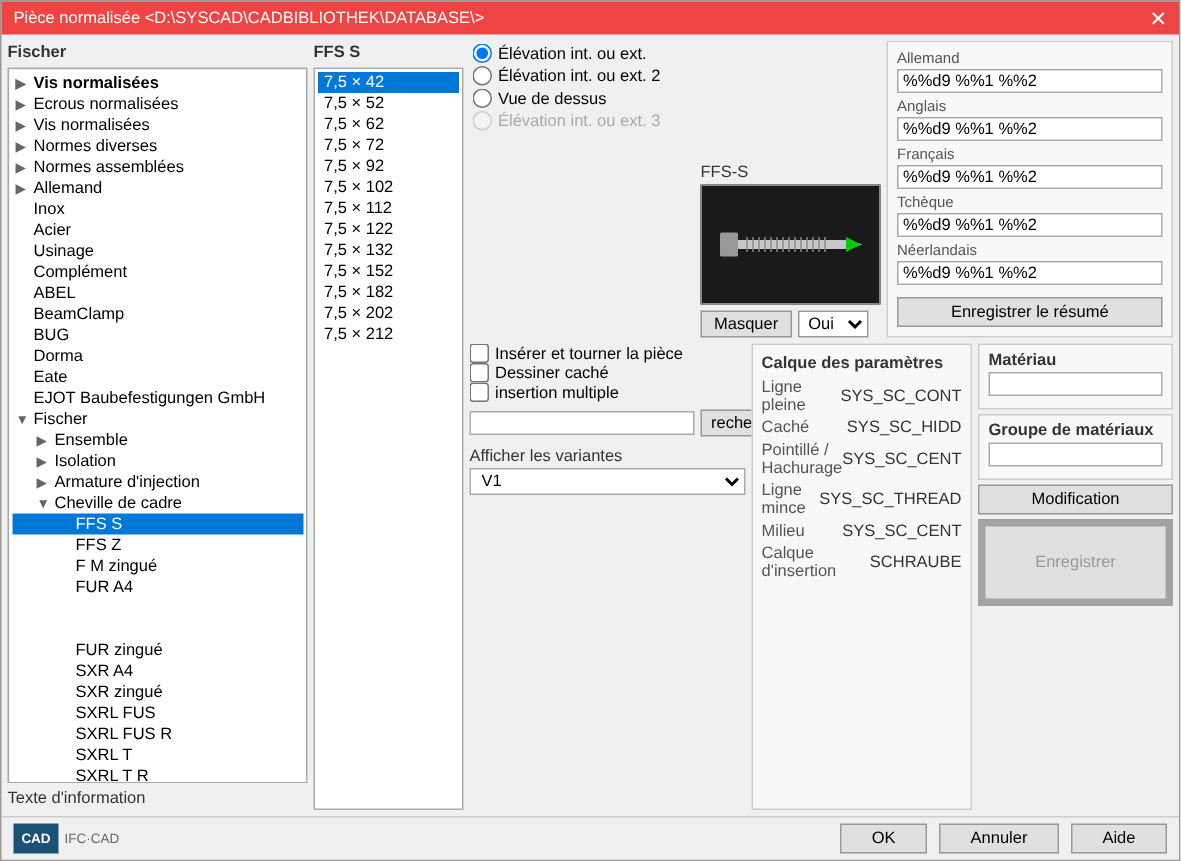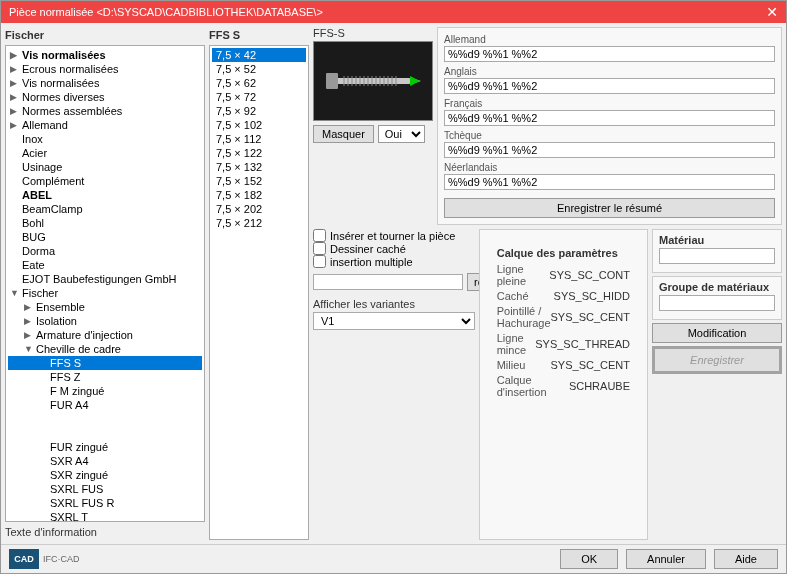--- a/index.html
+++ b/index.html
@@ -32,49 +32,49 @@
     
     
     .upper-right { display: flex; gap: 4px; }
     
     
     .options-panel { display: flex; flex-direction: column; gap: 2px; padding: 2px; min-width: 150px; }
     .radio-option { display: flex; align-items: center; gap: 4px; cursor: pointer; }
     .radio-option input[type=radio] { cursor: pointer; }
     
     
-    .image-panel { display: flex; flex-direction: column; gap: 2px; }
+    .image-panel { display: flex; flex-direction: column; gap: 2px; justify-content: flex-end; }
     .image-label { font-size: 11px; color: #333; }
     .image-box { width: 120px; height: 80px; background: #1a1a1a; border: 1px solid #888; display: flex; align-items: center; justify-content: center; overflow: hidden; }
     .image-controls { display: flex; align-items: center; gap: 4px; margin-top: 2px; }
     .masquer-btn { padding: 2px 8px; background: #e0e0e0; border: 1px solid #999; cursor: pointer; font-size: 11px; }
     .oui-select { padding: 1px 2px; border: 1px solid #999; font-size: 11px; background: white; }
     
     
     .annotation-panel { border: 1px solid #ccc; padding: 6px; background: #f8f8f8; flex: 1; }
     .annotation-title { font-weight: bold; margin-bottom: 6px; color: #333; }
     .annotation-row { display: flex; flex-direction: column; margin-bottom: 4px; }
     .annotation-lang { font-size: 10px; color: #555; margin-bottom: 1px; }
     .annotation-input { width: 100%; border: 1px solid #aaa; padding: 1px 3px; font-size: 11px; background: white; }
     .save-btn { width: 100%; padding: 3px; background: #e0e0e0; border: 1px solid #999; cursor: pointer; font-size: 11px; margin-top: 4px; }
     
     
-    .calque-panel { border: 1px solid #ccc; padding: 17px; background: #f8f8f8; }
+    .calque-panel { border: 1px solid #ccc; padding: 6px; background: #f8f8f8; }
     .calque-title { font-weight: bold; margin-bottom: 4px; color: #333; }
     .calque-row { display: flex; align-items: center; justify-content: space-between; margin-bottom: 3px; }
     .calque-label { color: #555; font-size: 11px; }
     .calque-value { color: #333; font-size: 11px; }
     
     
     .materiau-panel { border: 1px solid #ccc; padding: 4px 6px; background: #f8f8f8; }
     .materiau-title { font-weight: bold; margin-bottom: 2px; color: #333; }
     .groupe-title { font-weight: bold; margin-bottom: 2px; color: #333; }
     
     .modification-btn { width: 100%; padding: 3px; background: #e0e0e0; border: 1px solid #999; cursor: pointer; font-size: 11px; }
-    .enregistrer-btn { width: 100%; padding: 5px; background: #e0e0e0; border: 3px solid #a3a3a3; cursor: pointer; font-size: 11px; color: #999; font-style: italic; }
+    .enregistrer-btn { width: 100%; padding: 18px; background: #e0e0e0; border: 5px solid #a3a3a3; cursor: pointer; font-size: 11px; color: #999; }
     .check-option { display: flex; align-items: center; gap: 4px; }
     .rechercher-row { display: flex; align-items: center; gap: 4px; margin-top: 2px; }
     .rechercher-input { flex: 1; border: 1px solid #aaa; padding: 1px 3px; font-size: 11px; }
     .rechercher-btn { padding: 2px 6px; background: #e0e0e0; border: 1px solid #999; cursor: pointer; font-size: 11px; }
     .variantes-row { display: flex; flex-direction: column; gap: 2px; margin-top: 4px; }
     .variantes-label { font-size: 11px; color: #333; }
     .variantes-select { width: 100%; border: 1px solid #aaa; padding: 1px 3px; background: white; font-size: 11px; }
     
     
     .bottom-bar { display: flex; align-items: center; justify-content: space-between; padding: 4px 8px; border-top: 1px solid #ccc; flex-shrink: 0; background: #f0f0f0; }
@@ -137,31 +137,27 @@
             <span>Acier</span>
           </div>
           <div class="tree-item" style="padding-left: 2px; font-weight: normal;">
             <span style="font-size: 9px; width: 10px; display: inline-block; color: rgb(102, 102, 102);"></span>
             <span>Usinage</span>
           </div>
           <div class="tree-item" style="padding-left: 2px; font-weight: normal;">
             <span style="font-size: 9px; width: 10px; display: inline-block; color: rgb(102, 102, 102);"></span>
             <span>Complément</span>
           </div>
-          <div class="tree-item" style="padding-left: 2px; font-weight: bold;">
+          <div class="tree-item" style="padding-left: 2px; font-weight: normal;">
             <span style="font-size: 9px; width: 10px; display: inline-block; color: rgb(102, 102, 102);"></span>
             <span>ABEL</span>
           </div>
           <div class="tree-item" style="padding-left: 2px; font-weight: normal;">
             <span style="font-size: 9px; width: 10px; display: inline-block; color: rgb(102, 102, 102);"></span>
             <span>BeamClamp</span>
-          </div>
-          <div class="tree-item" style="padding-left: 2px; font-weight: normal;">
-            <span style="font-size: 9px; width: 10px; display: inline-block; color: rgb(102, 102, 102);"></span>
-            <span>Bohl</span>
           </div>
           <div class="tree-item" style="padding-left: 2px; font-weight: normal;">
             <span style="font-size: 9px; width: 10px; display: inline-block; color: rgb(102, 102, 102);"></span>
             <span>BUG</span>
           </div>
           <div class="tree-item" style="padding-left: 2px; font-weight: normal;">
             <span style="font-size: 9px; width: 10px; display: inline-block; color: rgb(102, 102, 102);"></span>
             <span>Dorma</span>
           </div>
           <div class="tree-item" style="padding-left: 2px; font-weight: normal;">
@@ -261,20 +257,38 @@
           <div class="list-item">7,5 × 182</div>
           <div class="list-item">7,5 × 202</div>
           <div class="list-item">7,5 × 212</div>
         </div>
     </div>
 
     <div class="right-panel">
 
       <div class="upper-right">
 
+        <div class="options-panel" id="radio-root">
+        <div class="radio-option">
+              <input type="radio" name="view-option" checked="" style="">
+              <label>Élévation int. ou ext.</label>
+            </div>
+            <div class="radio-option">
+              <input type="radio" name="view-option" style="">
+              <label>Élévation int. ou ext. 2</label>
+            </div>
+            <div class="radio-option">
+              <input type="radio" name="view-option" style="">
+              <label>Vue de dessus</label>
+            </div>
+            <div class="radio-option">
+              <input type="radio" name="view-option" disabled="" style="">
+              <label style="color: rgb(170, 170, 170);">Élévation int. ou ext. 3</label>
+            </div>
+          </div>
 
         <div class="image-panel">
           <div class="image-label">FFS-S</div>
           <div class="image-box">
 
             <svg width="110" height="70">
 
               <g transform="translate(8, 35)">
 
                 <rect x="10" y="-3" width="75" height="6" fill="#c8c8c8" rx="2"></rect>

